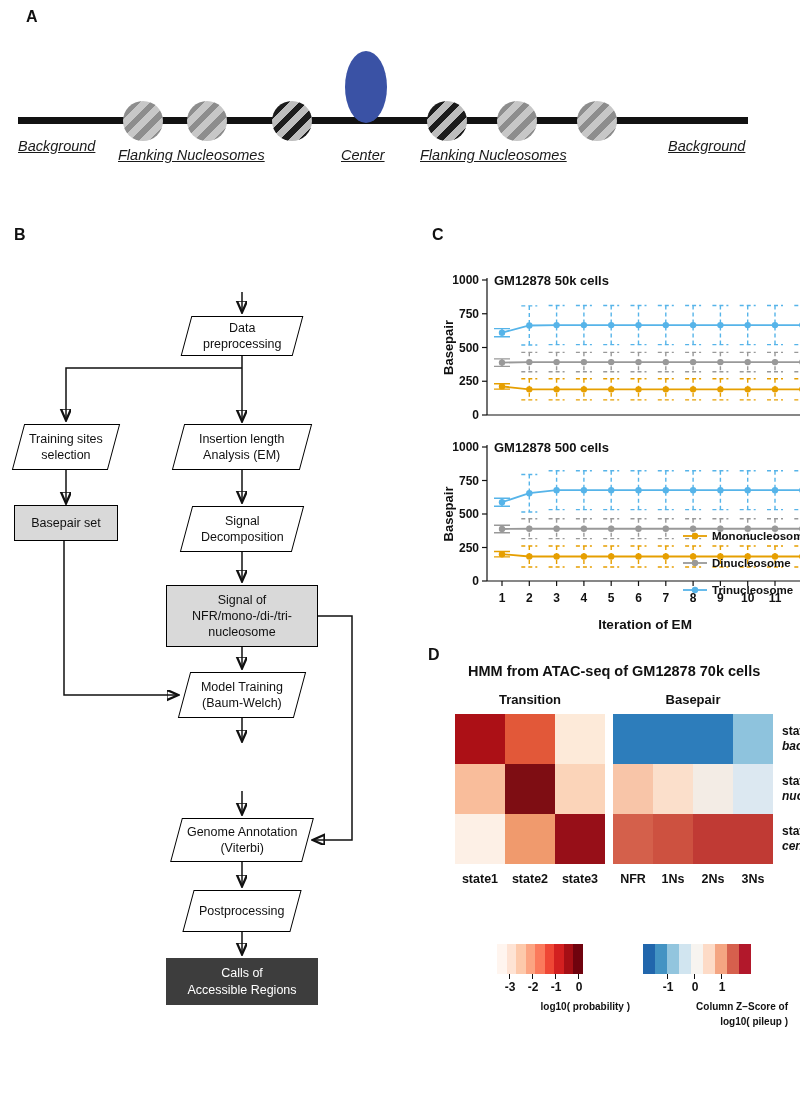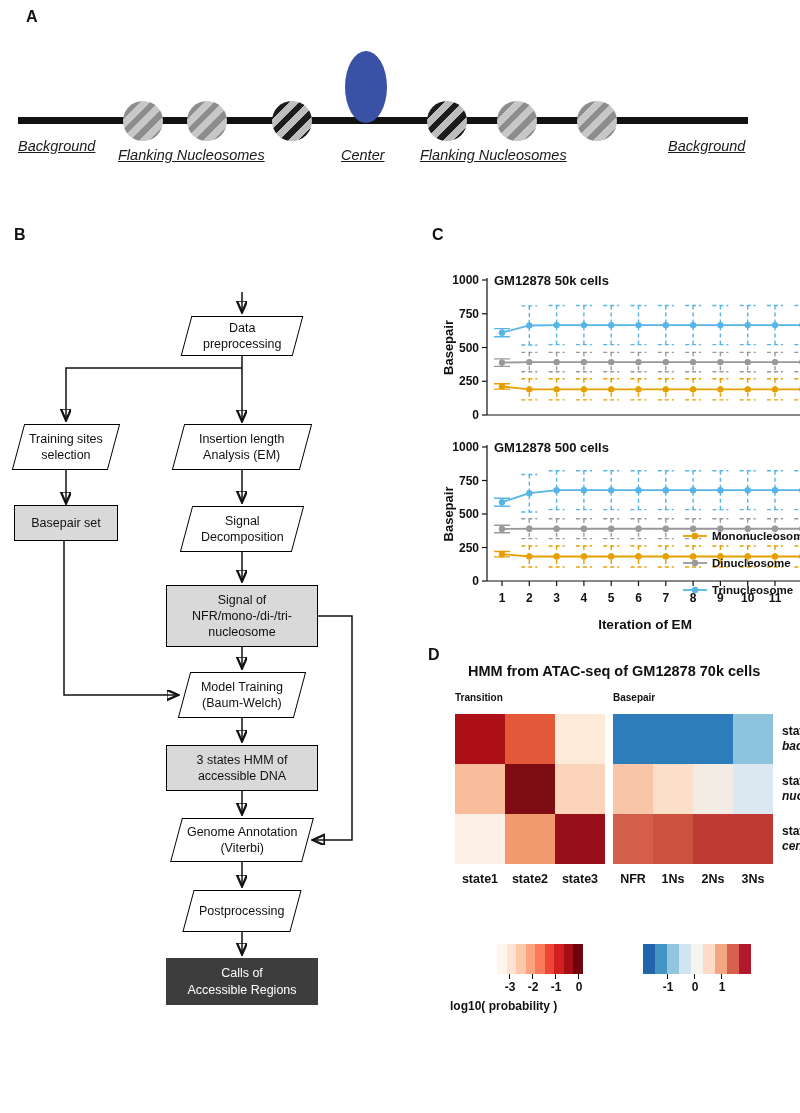--- a/index.html
+++ b/index.html
@@ -31,31 +31,31 @@
   #chart-c{position:absolute;left:440px;top:240px;}
   #chart-c text{font-family:"Liberation Sans",sans-serif;fill:#111;}
   #chart-c .tick{font-size:12px;font-weight:bold;}
   #chart-c .ctitle{font-size:13px;font-weight:bold;}
   #chart-c .ylab{font-size:13px;font-weight:bold;}
   #chart-c .xlab{font-size:13.5px;font-weight:bold;}
   #chart-c .legend{font-size:11.5px;font-weight:bold;}
 
   
   .d-title{position:absolute;font-weight:bold;font-size:14.5px;white-space:nowrap;}
-  .hm-heading{position:absolute;font-weight:bold;font-size:10px;text-align:left;}
+  .hm-heading{position:absolute;font-weight:bold;font-size:13px;text-align:center;}
   .heatmap{position:absolute;display:grid;}
   #hm-transition{grid-template-columns:repeat(3,50px);grid-auto-rows:50px;}
   #hm-emission{grid-template-columns:repeat(4,40px);grid-auto-rows:50px;}
   .hm-collabels{position:absolute;display:grid;font-weight:bold;font-size:12.5px;text-align:center;}
   .row-label{position:absolute;font-size:12px;font-weight:bold;line-height:15px;white-space:nowrap;}
   .row-label .it{font-style:italic;}
   .cbar{position:absolute;}
   .cbar-tick{position:absolute;width:1px;height:5px;background:#111;}
   .cbar-lab{position:absolute;transform:translateX(-50%);font-size:12px;font-weight:bold;}
-  .cbar-caption{position:absolute;font-weight:bold;font-size:12px;text-align:left;
+  .cbar-caption{position:absolute;font-weight:bold;font-size:10px;text-align:right;
                 white-space:pre-line;line-height:15px;}
 </style>
 </head>
 <body>
 
 <div class="page">
 
   <div class="panel-label" style="left:26px;top:8px">A</div>
   <div class="dna-line" style="left:18px;top:117px;width:730px;height:7px"></div>
   <div class="nuc light" style="left:123px;top:101px"></div>
@@ -93,24 +93,20 @@
 Decomposition</span>
     </div>
   <div class="node node-gray" style="left:166px;top:585px;width:152px;height:62px">
       <span>Signal of
 NFR/mono-/di-/tri-
 nucleosome</span>
     </div>
   <div class="node node-para" style="left:184px;top:672px;width:116px;height:46px">
       <span>Model Training
 (Baum-Welch)</span>
-    </div>
-  <div class="node node-gray" style="left:166px;top:745px;width:152px;height:46px">
-      <span>3 states HMM of
-accessible DNA</span>
     </div>
   <div class="node node-para" style="left:176px;top:818px;width:132px;height:44px">
       <span>Genome Annotation
 (Viterbi)</span>
     </div>
   <div class="node node-para" style="left:188px;top:890px;width:108px;height:42px">
       <span>Postprocessing</span>
     </div>
   <div class="node node-dark" style="left:166px;top:958px;width:152px;height:47px">
       <span>Calls of
@@ -440,14 +436,16 @@
   <span class="cbar-lab" style="left:579px;top:980px">0</span>
   <div class="cbar-caption" style="left:450px;top:999px;width:180px">log10( probability )</div>
 
   <div class="cbar" id="cbar-emission" style="left: 643px; top: 944px; width: 108px; height: 30px; background: linear-gradient(to right, rgb(33, 102, 172) 0%, rgb(33, 102, 172) 11.11%, rgb(67, 147, 195) 11.11%, rgb(67, 147, 195) 22.22%, rgb(146, 197, 222) 22.22%, rgb(146, 197, 222) 33.33%, rgb(209, 229, 240) 33.33%, rgb(209, 229, 240) 44.44%, rgb(247, 244, 240) 44.44%, rgb(247, 244, 240) 55.56%, rgb(253, 219, 199) 55.56%, rgb(253, 219, 199) 66.67%, rgb(244, 165, 130) 66.67%, rgb(244, 165, 130) 77.78%, rgb(214, 96, 77) 77.78%, rgb(214, 96, 77) 88.89%, rgb(178, 24, 43) 88.89%, rgb(178, 24, 43) 100%);"></div>
   <div class="cbar-tick" style="left:667px;top:974px"></div>
   <div class="cbar-tick" style="left:694px;top:974px"></div>
   <div class="cbar-tick" style="left:721px;top:974px"></div>
   <span class="cbar-lab" style="left:668px;top:980px">-1</span>
   <span class="cbar-lab" style="left:695px;top:980px">0</span>
   <span class="cbar-lab" style="left:722px;top:980px">1</span>
+  <div class="cbar-caption" style="left:608px;top:999px;width:180px">Column Z−Score of
+log10( pileup )</div>
 
 </div>
 
 </body></html>

